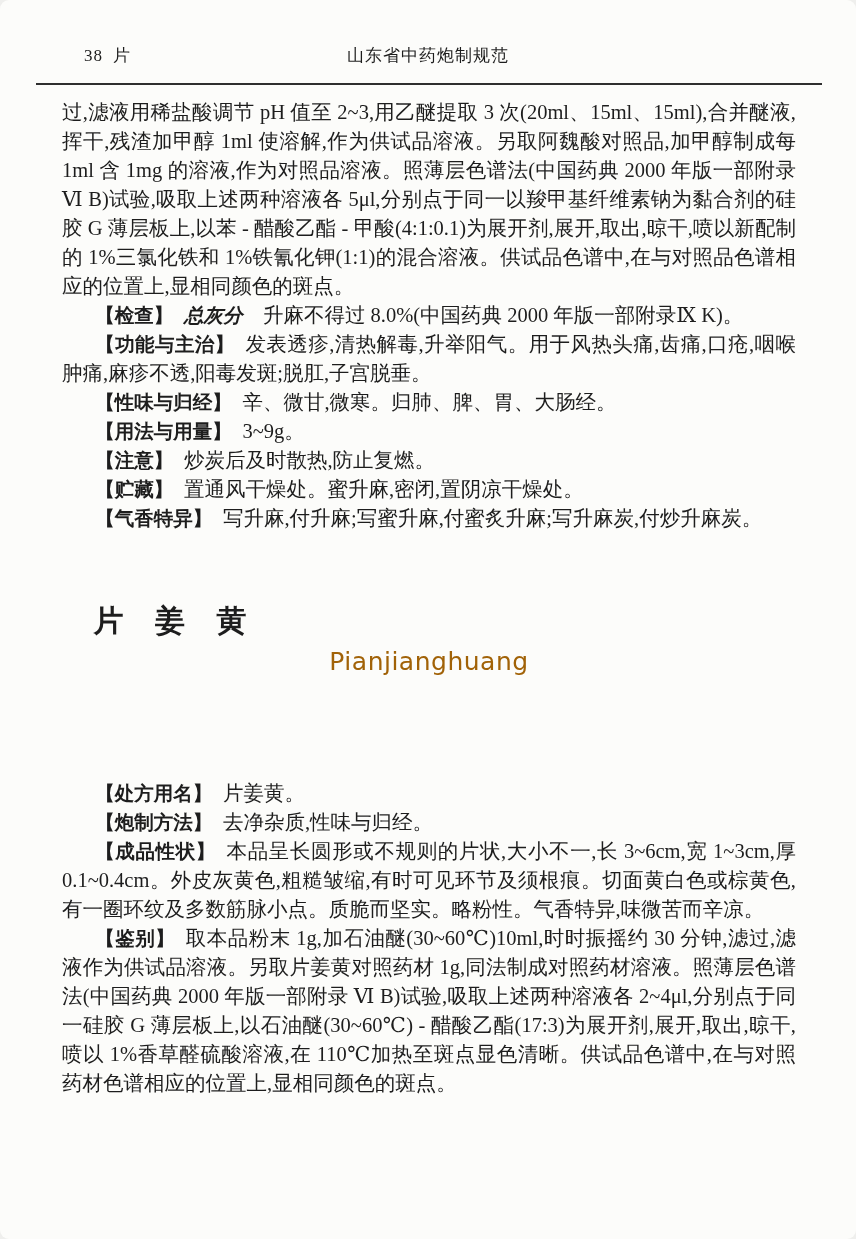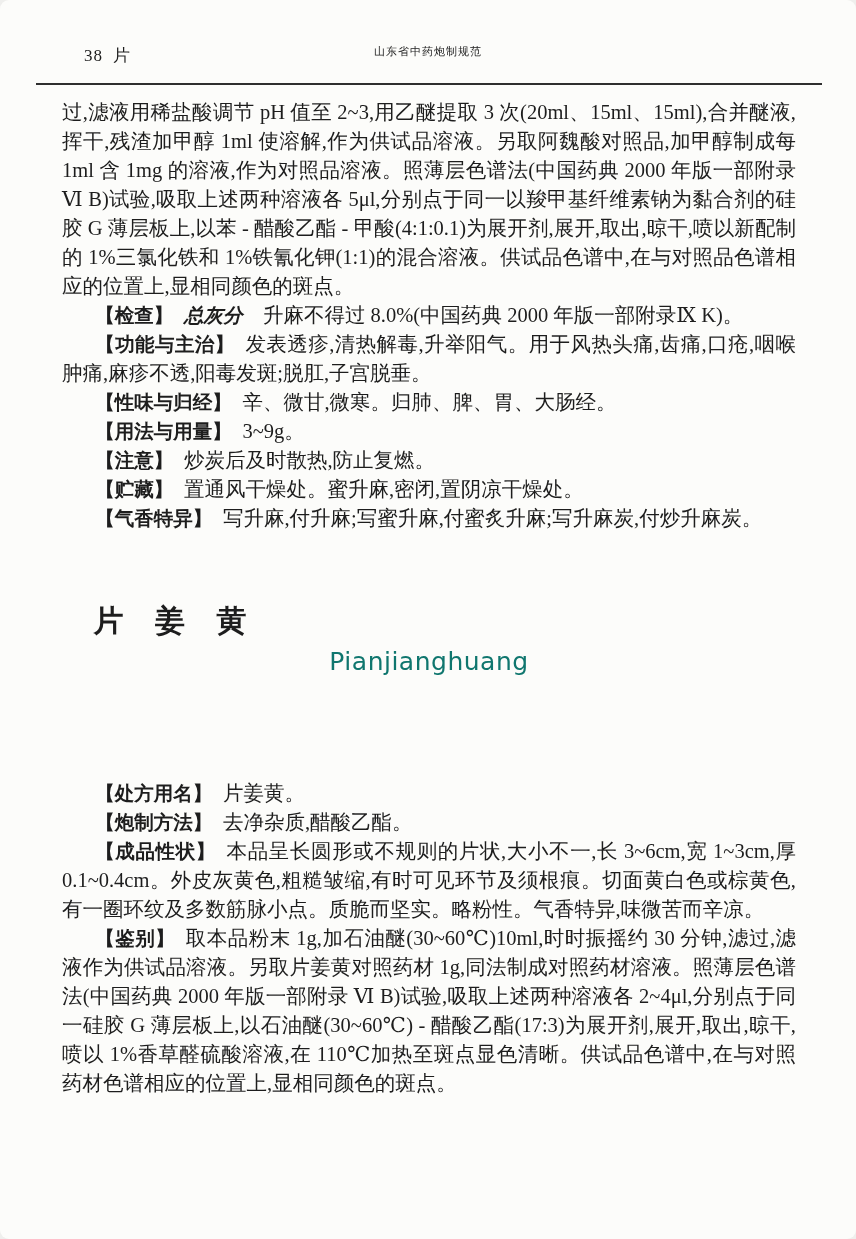--- a/index.html
+++ b/index.html
@@ -26,21 +26,21 @@
     position:absolute;
     left:84px;top:44px;
     letter-spacing:1px;
     white-space:nowrap;
   }
   .folio .chapter{margin-left:10px;}
   .running-title{
     position:absolute;left:0;right:0;top:44px;
     text-align:center;
     letter-spacing:1px;
-    font-size:11px;
+    font-size:17px;
   }
   .rule{
     border:0;
     border-top:2px solid #2e2e2e;
     margin:13px 34px 0 36px;
   }
   .page-body{
     margin:13px 60px 0 62px;
     font-size:20.5px;
     line-height:29px;
@@ -68,21 +68,21 @@
     padding-left:1.05em; 
   }
   .entry-pinyin{
     margin-top:11px;
     text-align:center;
     font-family:"DejaVu Sans","Liberation Sans",sans-serif;
     font-weight:400;
     font-size:25px;
     line-height:27px;
     letter-spacing:.5px;
-    color:#0f766e;
+    color:#a16207;
   }
   .entry-body{margin-top:104px;}
 </style>
 </head>
 <body>
 
 <div class="page">
 
   <header class="page-header">
     <div class="folio">
@@ -113,21 +113,21 @@
 
     <section class="entry">
       <h1 class="entry-title">片姜黄</h1>
       <div class="entry-pinyin">Pianjianghuang</div>
 
       <div class="entry-body">
 
         <p class="para sect"><b class="lbl">【处方用名】</b><span>片姜黄。</span></p>
 
 
-        <p class="para sect"><b class="lbl">【炮制方法】</b><span>去净杂质,醋酸乙酯。</span></p>
+        <p class="para sect"><b class="lbl">【炮制方法】</b><span>去净杂质,性味与归经。</span></p>
 
         <p class="para sect"><b class="lbl">【成品性状】</b><span>本品呈长圆形或不规则的片状,大小不一,长 3~6cm,宽 1~3cm,厚 0.1~0.4cm。外皮灰黄色,粗糙皱缩,有时可见环节及须根痕。切面黄白色或棕黄色,有一圈环纹及多数筋脉小点。质脆而坚实。略粉性。气香特异,味微苦而辛凉。</span></p>
 
         <p class="para sect"><b class="lbl">【鉴别】</b><span>取本品粉末 1g,加石油醚(30~60℃)10ml,时时振摇约 30 分钟,滤过,滤液作为供试品溶液。另取片姜黄对照药材 1g,同法制成对照药材溶液。照薄层色谱法(中国药典 2000 年版一部附录 Ⅵ B)试验,吸取上述两种溶液各 2~4μl,分别点于同一硅胶 G 薄层板上,以石油醚(30~60℃) - 醋酸乙酯(17:3)为展开剂,展开,取出,晾干,喷以 1%香草醛硫酸溶液,在 110℃加热至斑点显色清晰。供试品色谱中,在与对照药材色谱相应的位置上,显相同颜色的斑点。</span></p>
 
       </div>
     </section>
 
   </main>
 </div>

